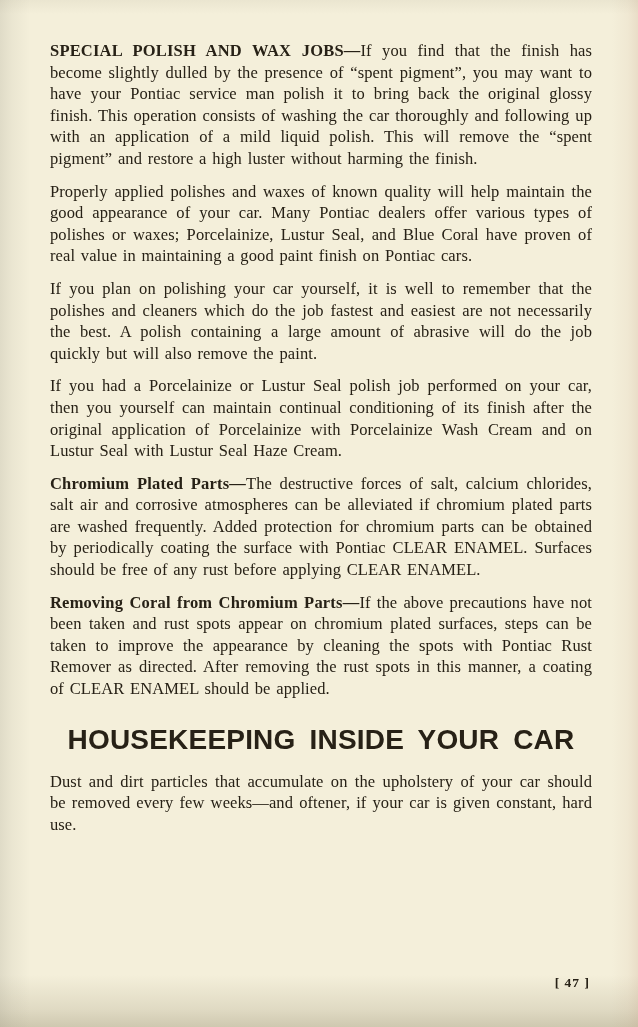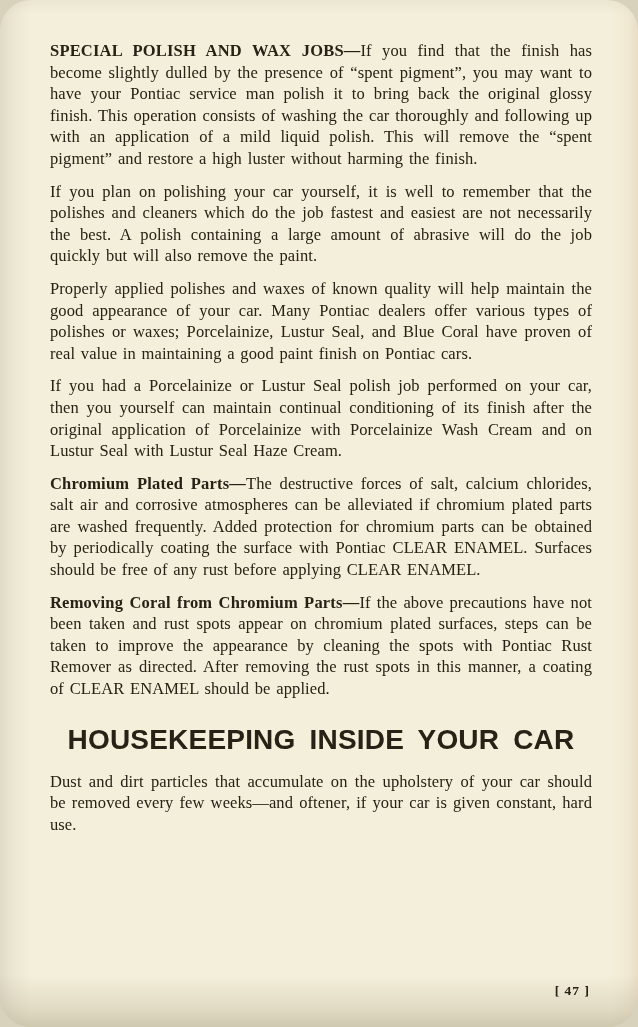--- a/index.html
+++ b/index.html
@@ -12,21 +12,20 @@
     width: 638px;
     height: 1027px;
     overflow: hidden;
     background:
       linear-gradient(to right, rgba(150,148,132,0.22) 0px, rgba(150,148,132,0.10) 12px, rgba(150,148,132,0) 30px),
       linear-gradient(to left, rgba(190,150,125,0.20) 0px, rgba(190,150,125,0.08) 10px, rgba(190,150,125,0) 26px),
       linear-gradient(to top, rgba(120,110,78,0.30) 0px, rgba(120,110,78,0.16) 18px, rgba(120,110,78,0) 52px),
       linear-gradient(to bottom, rgba(150,145,120,0.10) 0px, rgba(150,145,120,0) 14px),
       var(--paper, #f4efda);
     font-family: "Liberation Serif", serif;
-    border-radius: 31px;
   }
   .content {
     position: absolute;
     left: 50px;
     right: 46px;
     top: 40px;
     color: var(--ink, #241e15);
   }
   .para {
     margin: 0 0 11px 0;
@@ -47,39 +46,39 @@
     font-size: 28px;
     letter-spacing: 0.2px;
     word-spacing: 6px;
     text-align: center;
     margin: 24px 0 15px 0;
     color: var(--ink, #241e15);
   }
   .pageno {
     position: absolute;
     right: 48px;
-    bottom: 28px;
+    bottom: 36px;
     font-family: "Liberation Serif", serif;
     font-weight: bold;
     font-size: 13.5px;
     letter-spacing: 1px;
     color: var(--ink, #241e15);
     padding-left: 35px;
   }
 </style>
 </head>
 <body>
 
 <div class="page">
   <div class="content" id="content">
   <p class="para"><span class="lead">SPECIAL POLISH AND WAX JOBS—</span><span class="body">If you find that the finish has become slightly dulled by the presence of “spent pigment”, you may want to have your Pontiac service man polish it to bring back the original glossy finish. This operation consists of washing the car thoroughly and following up with an application of a mild liquid polish. This will remove the “spent pigment” and restore a high luster without harming the finish.</span></p>
 
+  <p class="para"><span class="body">Properly applied polishes and waxes of known quality will help maintain the good appearance of your car. Many Pontiac dealers offer various types of polishes or waxes; Porcelainize, Lustur Seal, and Blue Coral have proven of real value in maintaining a good paint finish on Pontiac cars.</span></p>
+
   <p class="para"><span class="body">If you plan on polishing your car yourself, it is well to remember that the polishes and cleaners which do the job fastest and easiest are not necessarily the best. A polish containing a large amount of abrasive will do the job quickly but will also remove the paint.</span></p>
-
-  <p class="para"><span class="body">Properly applied polishes and waxes of known quality will help maintain the good appearance of your car. Many Pontiac dealers offer various types of polishes or waxes; Porcelainize, Lustur Seal, and Blue Coral have proven of real value in maintaining a good paint finish on Pontiac cars.</span></p>
 
   <p class="para"><span class="body">If you had a Porcelainize or Lustur Seal polish job performed on your car, then you yourself can maintain continual conditioning of its finish after the original application of Porcelainize with Porcelainize Wash Cream and on Lustur Seal with Lustur Seal Haze Cream.</span></p>
 
   <p class="para"><span class="lead">Chromium Plated Parts—</span><span class="body">The destructive forces of salt, calcium chlorides, salt air and corrosive atmospheres can be alleviated if chromium plated parts are washed frequently. Added protection for chromium parts can be obtained by periodically coating the surface with Pontiac CLEAR ENAMEL. Surfaces should be free of any rust before applying CLEAR ENAMEL.</span></p>
 
   <p class="para"><span class="lead">Removing Coral from Chromium Parts—</span><span class="body">If the above precautions have not been taken and rust spots appear on chromium plated surfaces, steps can be taken to improve the appearance by cleaning the spots with Pontiac Rust Remover as directed. After removing the rust spots in this manner, a coating of CLEAR ENAMEL should be applied.</span></p>
 
   <h1 class="section">HOUSEKEEPING INSIDE YOUR CAR</h1>
 
   <p class="para"><span class="body">Dust and dirt particles that accumulate on the upholstery of your car should be removed every few weeks—and oftener, if your car is given constant, hard use.</span></p>

